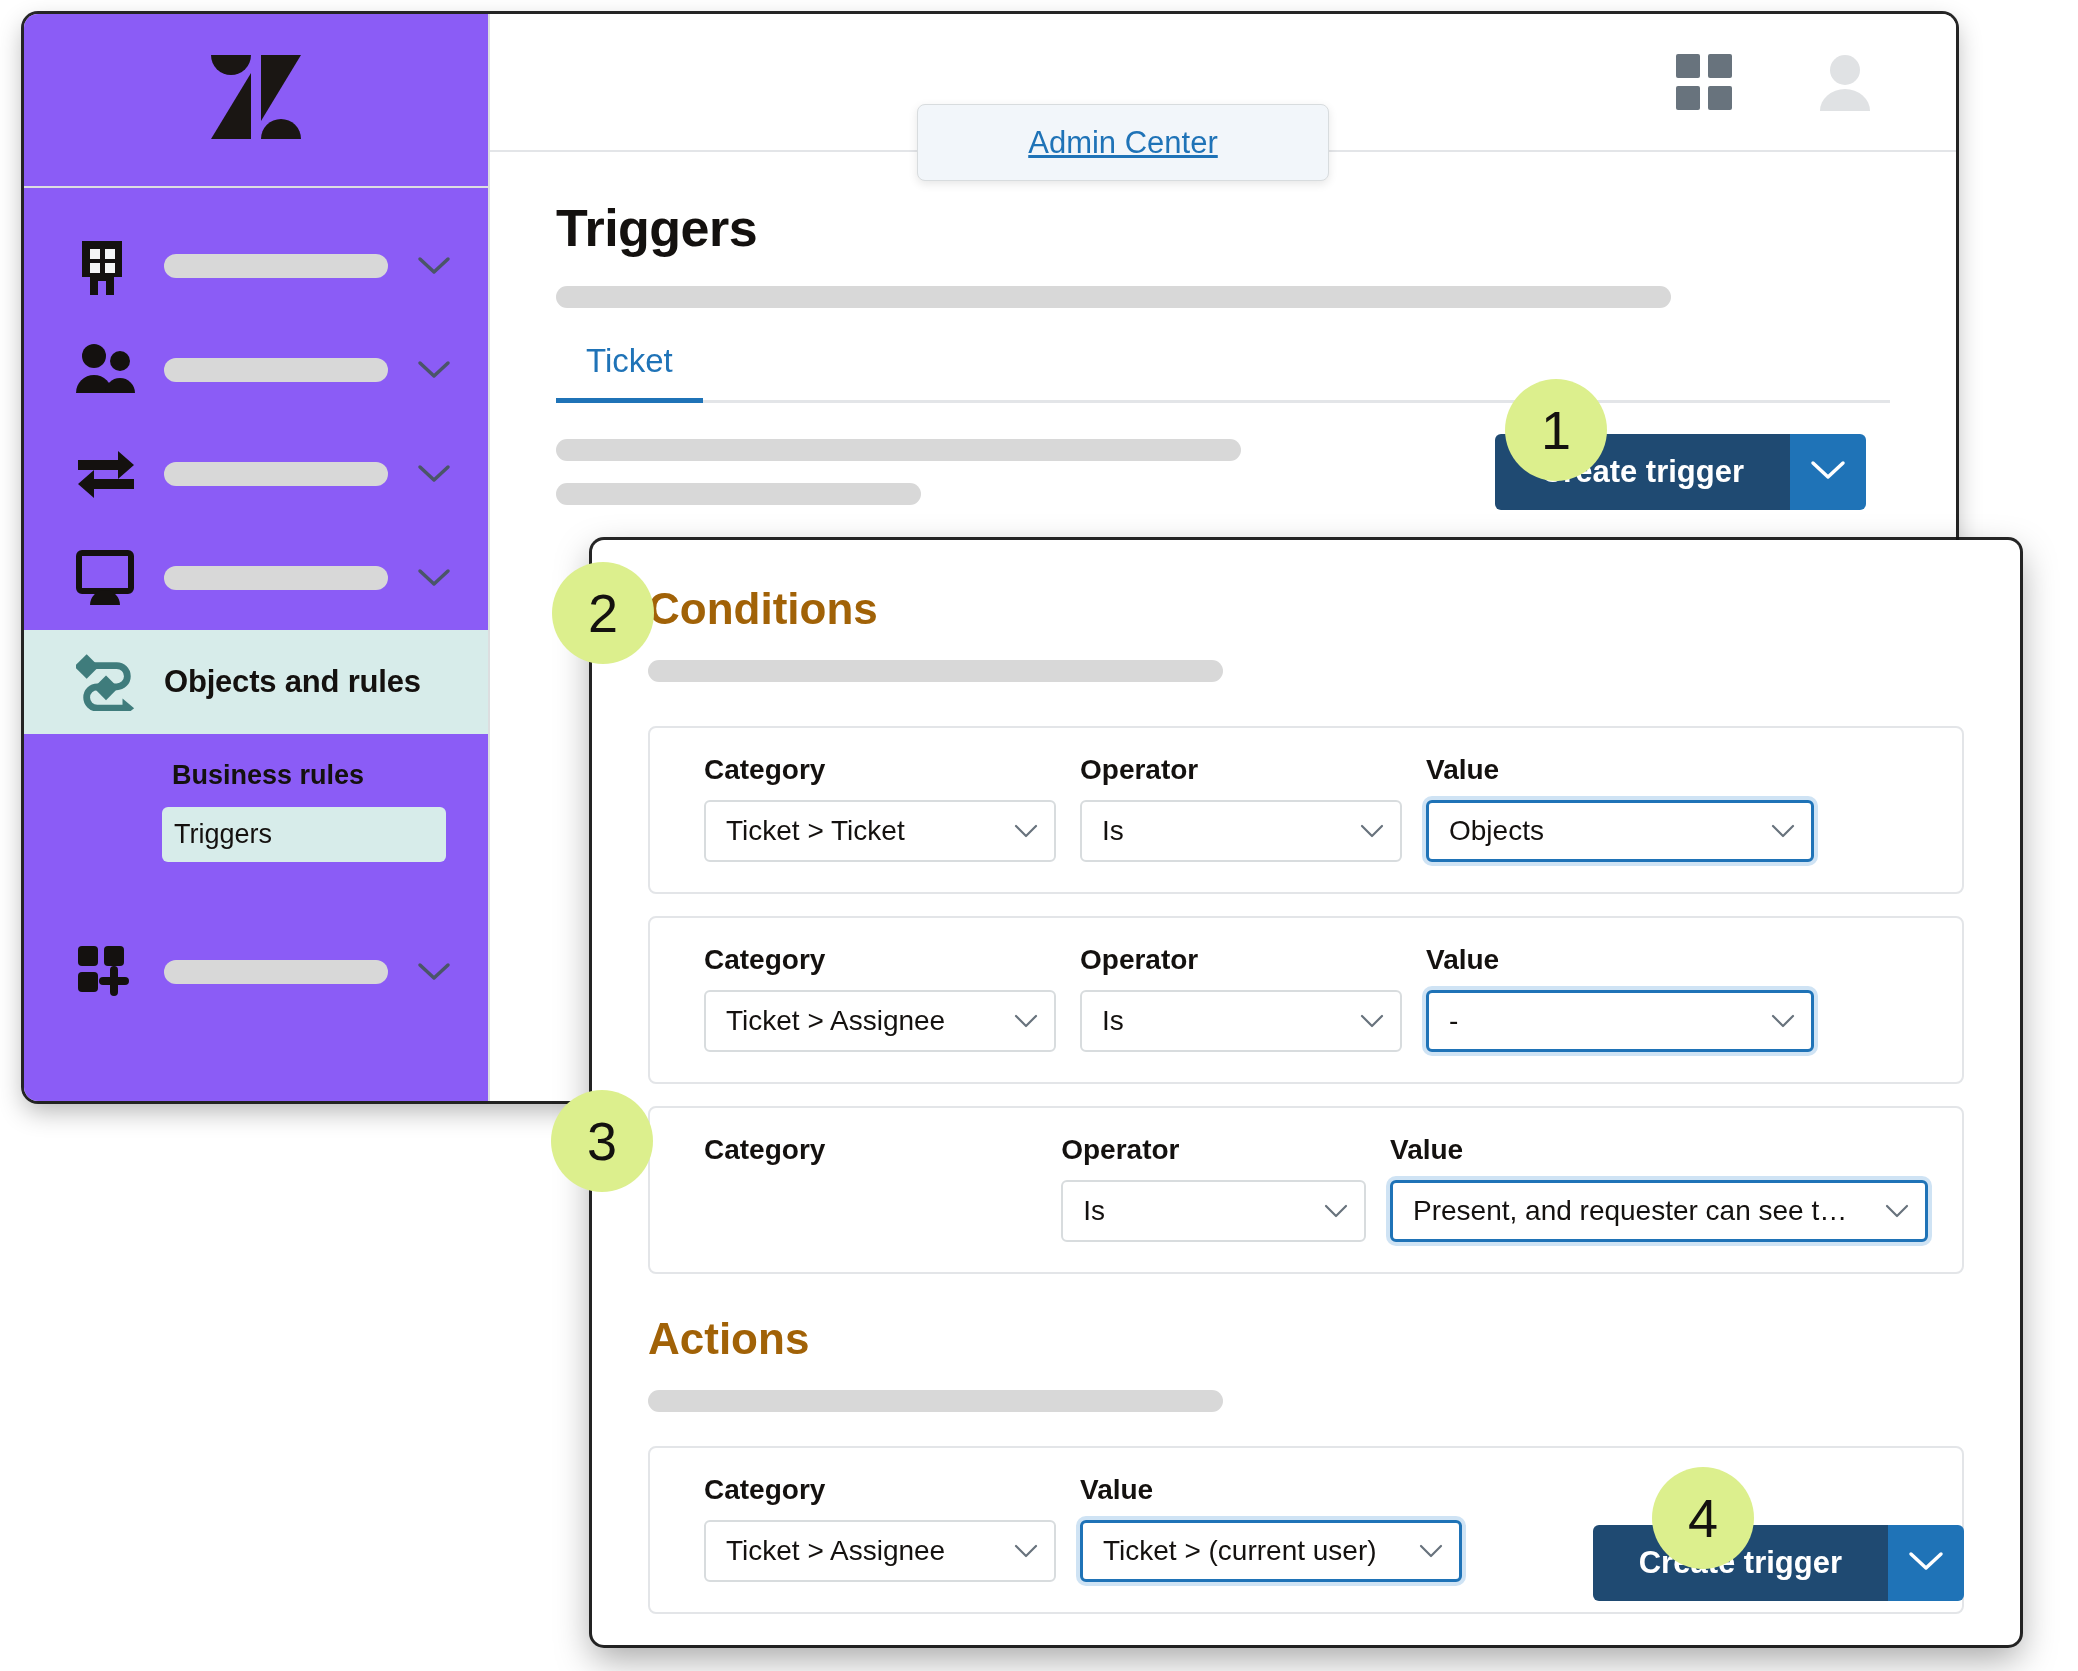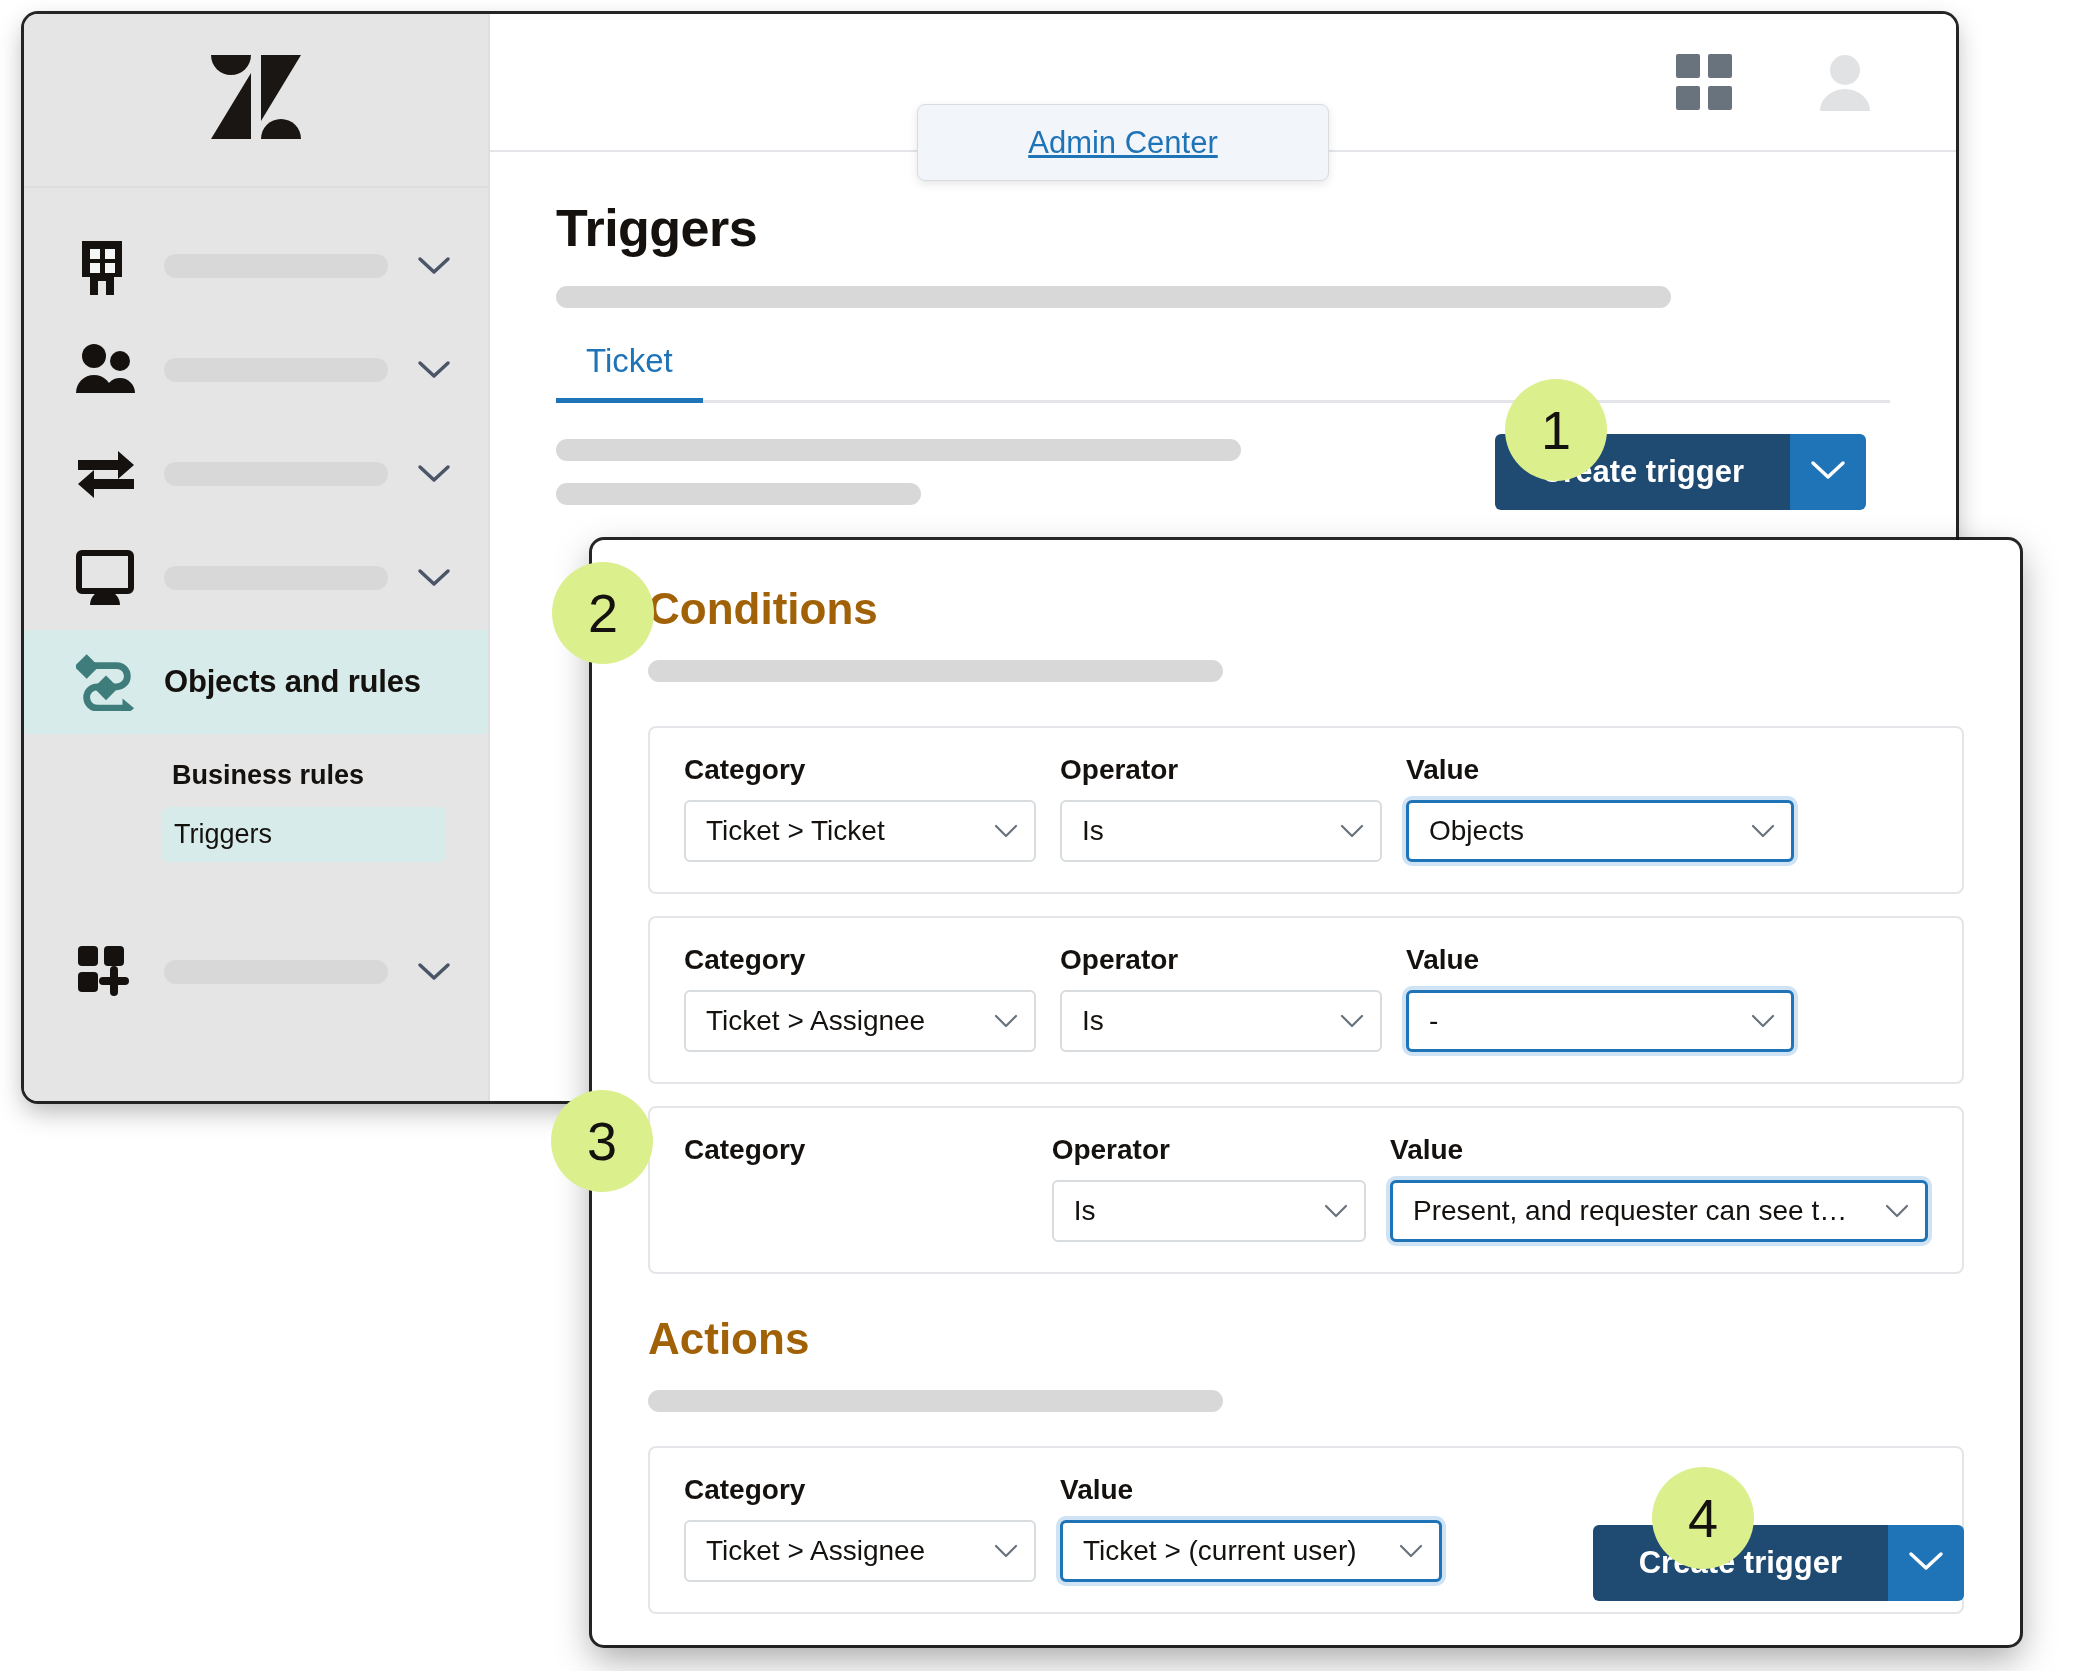--- a/index.html
+++ b/index.html
@@ -27,21 +27,21 @@
     border-radius: 14px;
     box-shadow: 0 0 0 3px rgba(20,20,20,0.92), 0 10px 26px rgba(0,0,0,0.30);
     overflow: hidden;
     display: flex;
   }
 
   
   .sidebar {
     width: 466px;
     height: 100%;
-    background: #e5e5e5;
+    background: #8b5cf6;
     border-right: 2px solid #dcdee0;
     box-sizing: border-box;
     flex: 0 0 466px;
     display: flex;
     flex-direction: column;
   }
   .sidebar-logo {
     height: 172px;
     border-bottom: 2px solid #dcdee0;
     display: flex;
@@ -243,21 +243,21 @@
     margin-bottom: 44px;
   }
   .meet-all {
     font-size: 29px;
     color: #14110f;
     margin-bottom: 20px;
   }
   .cond-card {
     border: 2px solid #e3e5e8;
     border-radius: 8px;
-    padding: 26px 34px 30px 34px;
+    padding: 26px 34px 30px 54px;
     margin-bottom: 22px;
     background: #ffffff;
     margin-top: 16px;
   }
   .cond-grid {
     display: flex;
     gap: 24px;
     align-items: flex-start;
   }
   .field { display: flex; flex-direction: column; }

